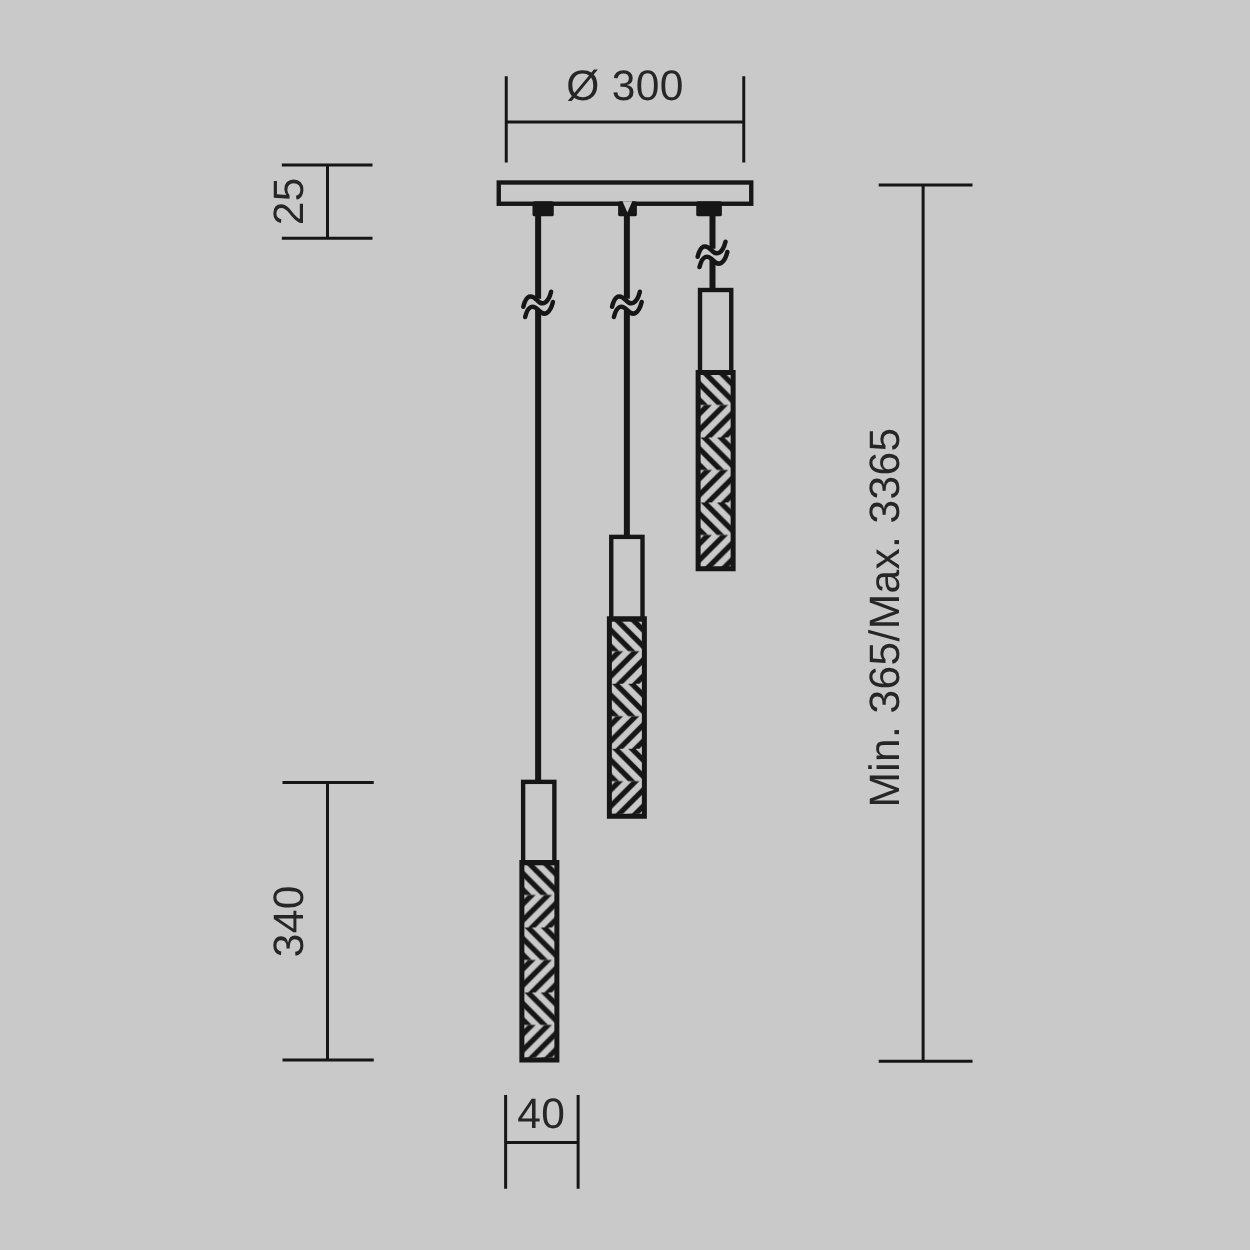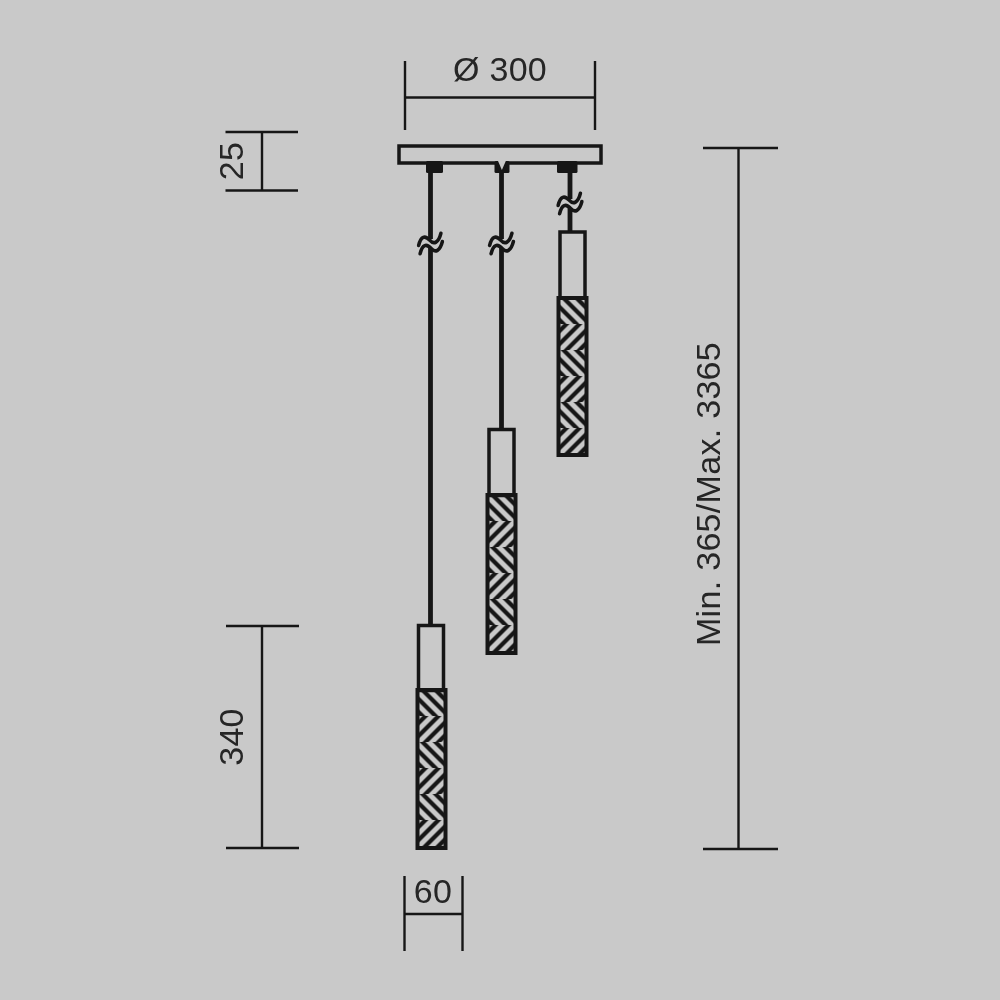--- a/index.html
+++ b/index.html
@@ -127,14 +127,14 @@
   </svg>
 
   <div class="dim-label" style="left:500px;top:69px;">Ø 300</div>
 
   <div class="dim-label vertical" style="left:231px;top:161px;">25</div>
 
   <div class="dim-label vertical" style="left:708px;top:494px;">Min. 365/Max. 3365</div>
 
   <div class="dim-label vertical" style="left:231px;top:737px;">340</div>
 
-  <div class="dim-label" style="left:433px;top:891px;">60</div>
+  <div class="dim-label" style="left:433px;top:891px;">40</div>
 </div>
 
 </body></html>

